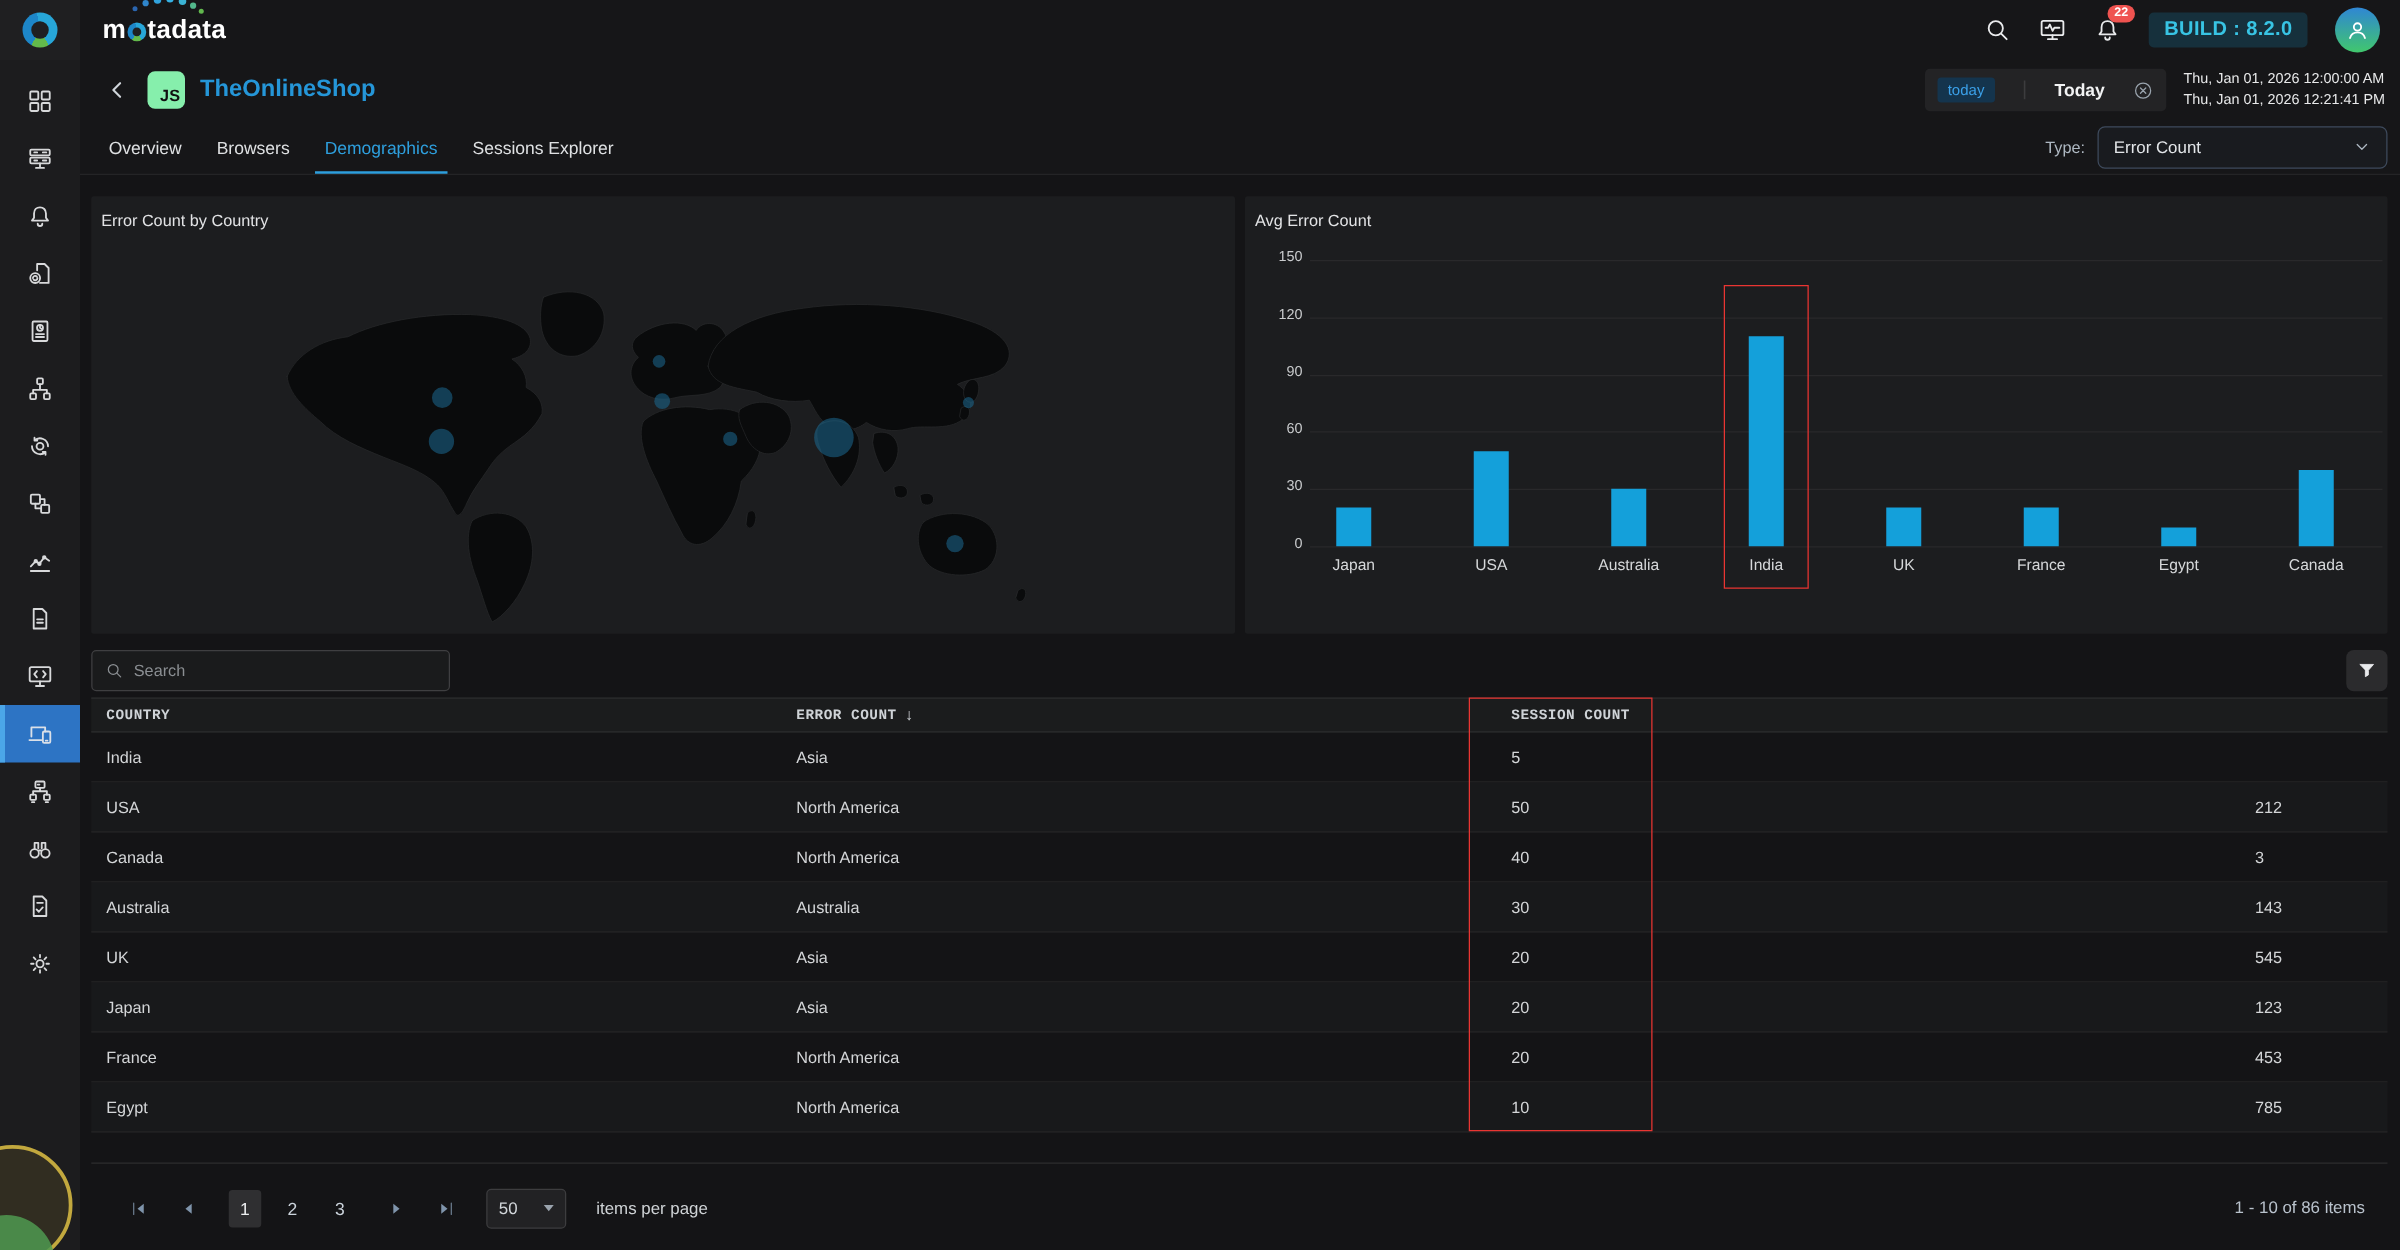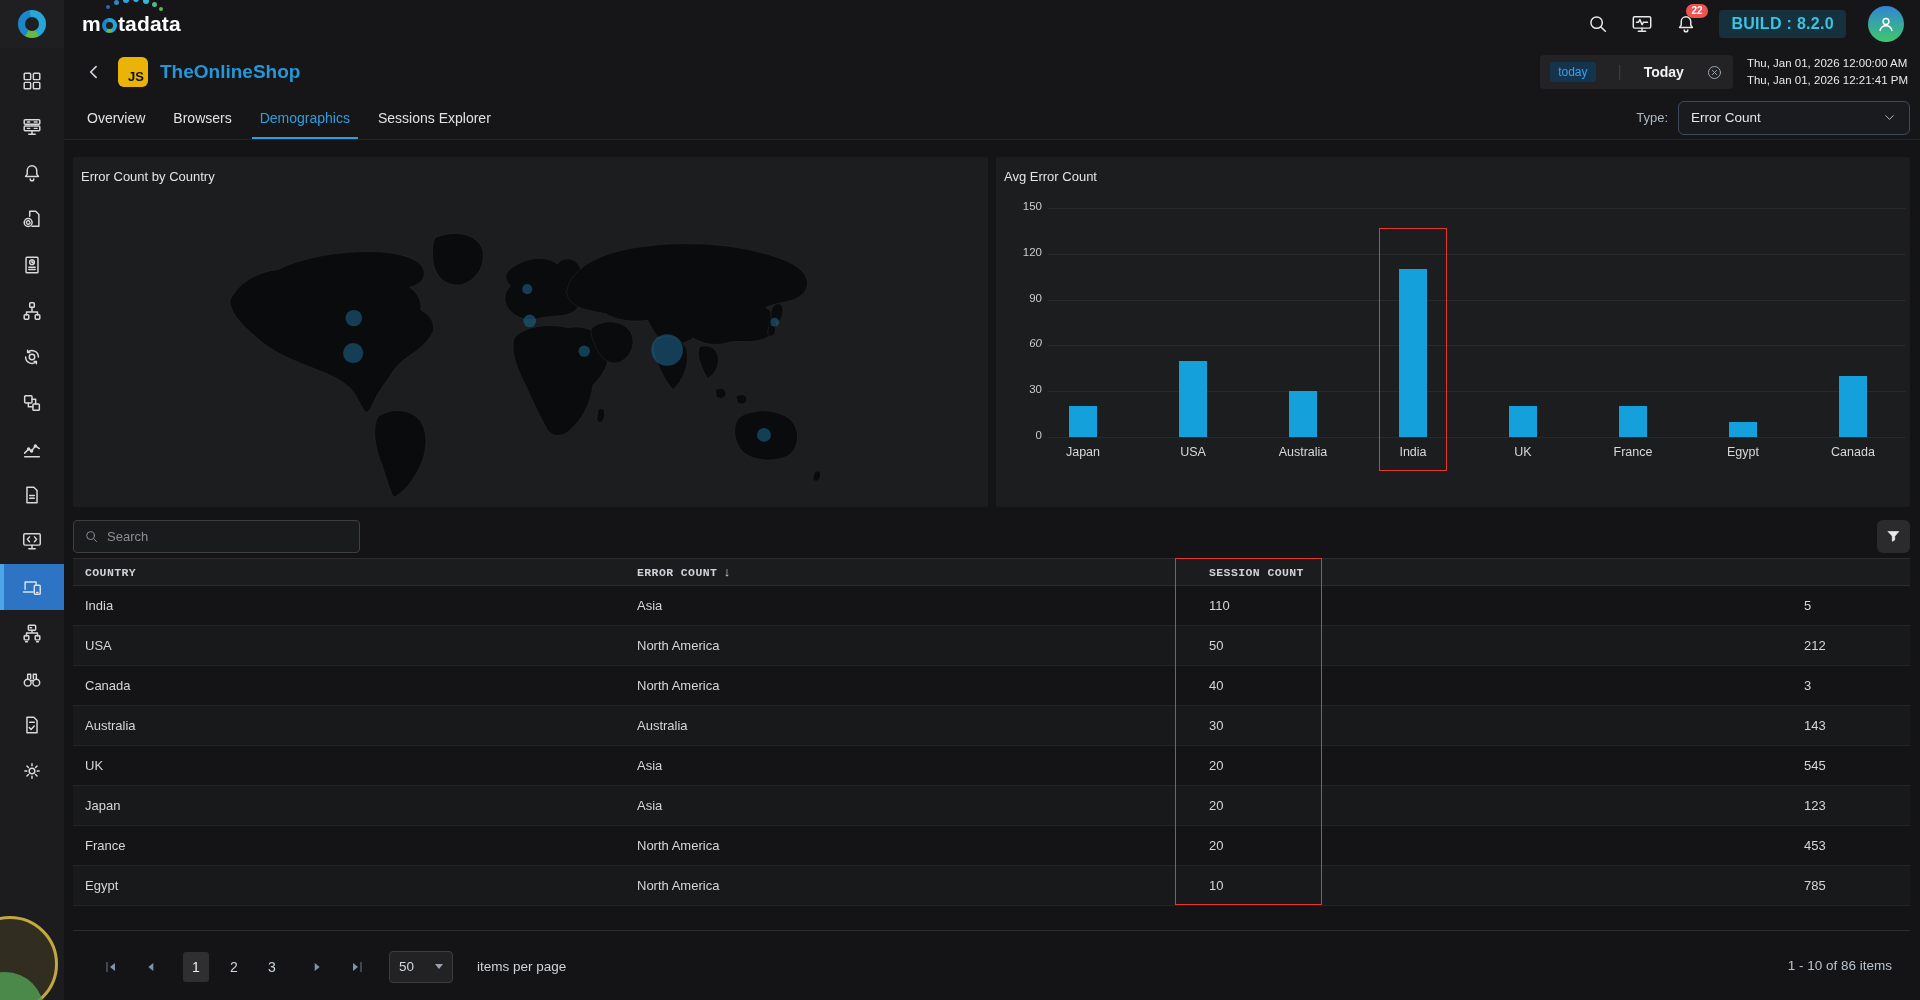--- a/index.html
+++ b/index.html
@@ -38,21 +38,21 @@
   .hicon svg{width:22px;height:22px;}
   #bell-badge{position:absolute;top:-9px;left:11px;background:#ef5350;color:#fff;font-size:10px;font-weight:700;border-radius:9px;padding:2px 5px;line-height:1;}
   #build-badge{background:#16303c;color:#38c4e4;font-size:16px;font-weight:700;padding:5px 12px;border-radius:4px;letter-spacing:.3px;}
   #avatar{width:36px;height:36px;border-radius:50%;background:linear-gradient(180deg,#2f86d4,#41c76d);display:flex;align-items:center;justify-content:center;cursor:pointer;}
   #avatar svg{width:22px;height:22px;stroke:#fff;}
 
   
   #subheader{position:absolute;left:64px;top:48px;width:1856px;height:48px;background:var(--bar-bg);display:flex;align-items:center;}
   #back-btn{margin-left:20px;cursor:pointer;display:flex;}
   #back-btn svg{width:20px;height:20px;stroke:#cfd4d9;stroke-width:2;}
-  #js-badge{width:30px;height:30px;background:#eab308;border-radius:6px;margin-left:14px;display:flex;align-items:flex-end;justify-content:flex-end;padding:3px 4px;color:#101010;font-weight:700;font-size:13px;}
+  #js-badge{width:30px;height:30px;background:#86efac;border-radius:6px;margin-left:14px;display:flex;align-items:flex-end;justify-content:flex-end;padding:3px 4px;color:#101010;font-weight:700;font-size:13px;}
   #page-title{margin-left:12px;color:#2596d8;font-size:19px;font-weight:600;}
   #date-wrap{margin-left:auto;display:flex;align-items:center;gap:14px;margin-right:12px;}
   #date-control{background:#232325;border-radius:4px;height:34px;display:flex;align-items:center;padding:0 10px;gap:22px;cursor:pointer;min-width:168px;}
   #date-chip{background:#14344d;color:#3ba0e8;font-size:12px;padding:3px 8px;border-radius:3px;}
   #date-sep{color:#3c3c3e;}
   #date-value{color:#f2f3f4;font-weight:600;font-size:14px;}
   #date-clear{margin-left:auto;display:flex;cursor:pointer;}
   #date-clear svg{width:17px;height:17px;stroke:#9aa4ae;stroke-width:1.4;}
   #range-times{font-size:11.5px;color:#e8e9ea;line-height:1.45;}
 
@@ -359,21 +359,21 @@
 </div>
 
 <div class="panel" id="chart-panel">
   <div class="panel-title">Avg Error Count</div>
   <div id="chart-plot">
       <div class="gridline" style="top: 280px;"></div>
       <div class="ytick" style="top: 272px;">0</div>
       <div class="gridline" style="top: 234.2px;"></div>
       <div class="ytick" style="top: 226.2px;">30</div>
       <div class="gridline" style="top: 188.4px;"></div>
-      <div class="ytick" style="top: 180.4px; font-style: italic;">60</div>
+      <div class="ytick" style="top: 180.4px;">60</div>
       <div class="gridline" style="top: 142.6px;"></div>
       <div class="ytick" style="top: 134.6px;">90</div>
       <div class="gridline" style="top: 96.8px;"></div>
       <div class="ytick" style="top: 88.8px;">120</div>
       <div class="gridline" style="top: 51px;"></div>
       <div class="ytick" style="top: 43px;">150</div>
       <div class="bar" style="left: 73px; top: 249.467px; height: 30.5333px;"></div>
       <div class="xlabel" style="left: 32px;">Japan</div>
       <div class="bar" style="left: 183px; top: 203.667px; height: 76.3333px;"></div>
       <div class="xlabel" style="left: 142px;">USA</div>
@@ -416,21 +416,20 @@
         <span class="sort-arrow">↓</span>
       </div>
       <div class="th">
         <span>SESSION COUNT</span>
       </div>
     </div>
   <div id="tbody">
       <div class="tr tgrid">
         <div class="td">India</div>
         <div class="td">Asia</div>
-        <div class="td">110</div>
         <div class="td">5</div>
       </div>
       <div class="tr tgrid">
         <div class="td">USA</div>
         <div class="td">North America</div>
         <div class="td">50</div>
         <div class="td">212</div>
       </div>
       <div class="tr tgrid">
         <div class="td">Canada</div>

